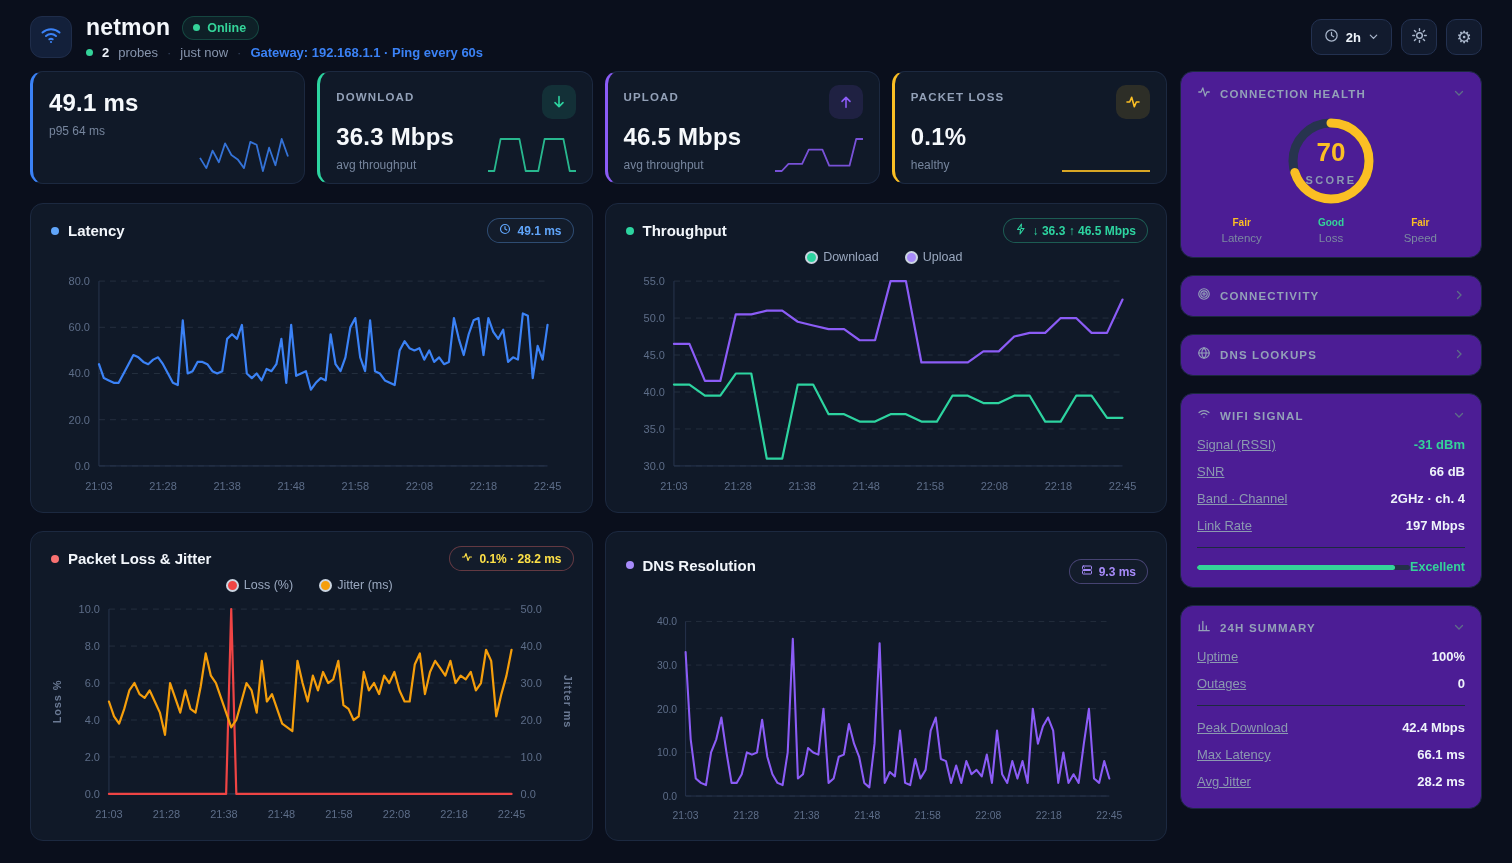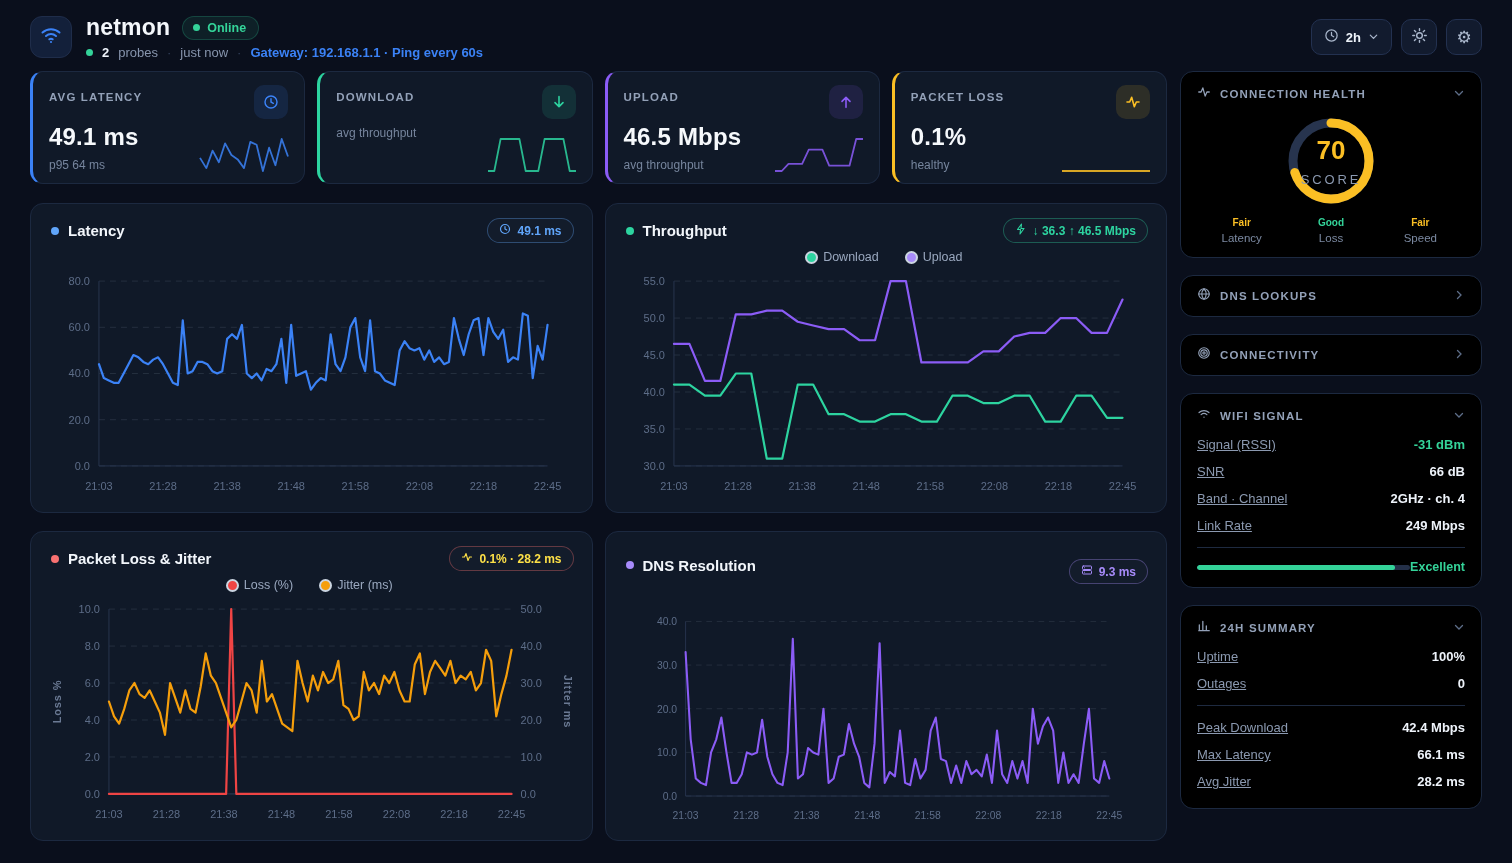--- a/index.html
+++ b/index.html
@@ -50,29 +50,29 @@
   .legend-dot { width:13px; height:13px; border-radius:50%; border:2px solid #cbd5e1; }
   .spacer-row { height:28px; }
   .chart-body { flex:1; position:relative; }
   .chart-body svg { position:absolute; inset:0; width:100%; height:100%; }
   .grid-line { stroke:rgba(148,163,184,0.16); stroke-dasharray:6 5; stroke-width:1; }
   .axis-line { stroke:#27344e; stroke-width:1; }
   .tick { fill:#5d6d88; font-size:11px; font-family:"Liberation Sans", sans-serif; }
   .axis-title { fill:#6b7a94; font-size:11px; font-weight:bold; letter-spacing:0.08em; }
 
   
-  .panel { background:#000000; border:1px solid #1c2940; border-radius:13px; padding:13px 16px; margin-bottom:17px; }
+  .panel { background:#4c1d95; border:1px solid #1c2940; border-radius:13px; padding:13px 16px; margin-bottom:17px; }
   .panel-head { display:flex; align-items:center; gap:9px; color:#93a1b8; cursor:pointer; }
   .panel-title { font-size:11.5px; font-weight:bold; letter-spacing:0.1em; color:#93a1b8; }
   .panel-head .chev { margin-left:auto; color:#5d6d88; }
   .donut-wrap { display:flex; justify-content:center; margin:10px 0 8px 0; }
   .donut-box { position:relative; width:96px; height:96px; }
   .donut-center { position:absolute; inset:0; display:flex; flex-direction:column; align-items:center; justify-content:center; gap:6px; }
   .score-num { font-size:26px; font-weight:bold; color:#fbbf24; }
-  .score-lab { font-size:13px; font-weight:normal; letter-spacing:0.22em; color:#8b99b0; }
+  .score-lab { font-size:11px; font-weight:bold; letter-spacing:0.22em; color:#8b99b0; }
   .health-metrics { display:grid; grid-template-columns:1fr 1fr 1fr; text-align:center; margin-top:6px; }
   .hm-val { font-size:10px; font-weight:bold; }
   .hm-lab { font-size:11.5px; color:#7b89a1; margin-top:4px; }
   .kv-row { display:flex; align-items:center; justify-content:space-between; padding:6px 0; }
   .kv-label { font-size:13px; color:#8b99b0;text-decoration:underline; }
   .kv-value { font-size:13px; font-weight:bold; color:#eef3fa; }
   .kv-value.green { color:#34d399; }
   .divider { height:1px; background:#1e2a40; margin:8px 0; }
   .bar-row { display:flex; align-items:center; padding-top:4px; }
   .bar-track { flex:1; height:5px; border-radius:999px; background:#243048; overflow:hidden; }
@@ -135,44 +135,36 @@
     </div>
   </div>
 </div>
 
 <div class="layout">
 
   <div class="main-col">
 
     <div class="stats-row">
       <div class="stat-card" style="border-left-color: rgb(59, 130, 246);">
-        <div class="stat-top">
-          <span class="stat-label">AVG LATENCY</span>
-          <span class="stat-chip" style="color: rgb(59, 130, 246); background-color: rgba(59, 130, 246, 0.13);">
-              <svg width="16" height="16" viewBox="0 0 24 24" fill="none" stroke="currentColor" stroke-width="2.2" stroke-linecap="round">
-                <circle cx="12" cy="12" r="9"></circle>
-                <path d="M12 7v5l3.5 2"></path>
-              </svg>
-            </span>
-        </div>
         <div class="stat-value">49.1 ms</div>
         <div class="stat-sub">p95 64 ms</div>
         <svg class="spark" viewBox="0 0 92 36">
             <polyline points="2.0,20.9 8.3,31.1 14.6,13.6 20.9,25.3 27.1,6.4 33.4,18.0 39.7,22.4 46.0,31.1 52.3,4.9 58.6,7.8 64.9,34.0 71.1,10.7 77.4,28.2 83.7,2.0 90.0,19.5" fill="none" stroke="#3b82f6" stroke-width="1.8" opacity="0.85" stroke-linejoin="round"></polyline>
           </svg>
       </div>
       <div class="stat-card" style="border-left-color: rgb(45, 212, 160);">
         <div class="stat-top">
           <span class="stat-label">DOWNLOAD</span>
           <span class="stat-chip" style="color: rgb(45, 212, 160); background-color: rgba(45, 212, 160, 0.13);">
               <svg width="16" height="16" viewBox="0 0 24 24" fill="none" stroke="currentColor" stroke-width="2.4" stroke-linecap="round" stroke-linejoin="round">
                 <path d="M12 4v14M6 13l6 6 6-6"></path>
               </svg>
             </span>
         </div>
+        <div class="stat-value">36.3 Mbps</div>
         <div class="stat-sub">avg throughput</div>
         <svg class="spark" viewBox="0 0 92 36">
             <polyline points="2.0,34.0 8.3,34.0 14.6,2.0 20.9,2.0 27.1,2.0 33.4,2.0 39.7,34.0 46.0,34.0 52.3,34.0 58.6,2.0 64.9,2.0 71.1,2.0 77.4,2.0 83.7,34.0 90.0,34.0" fill="none" stroke="#2dd4a0" stroke-width="1.8" opacity="0.85" stroke-linejoin="round"></polyline>
           </svg>
       </div>
       <div class="stat-card" style="border-left-color: rgb(139, 92, 246);">
         <div class="stat-top">
           <span class="stat-label">UPLOAD</span>
           <span class="stat-chip" style="color: rgb(139, 92, 246); background-color: rgba(139, 92, 246, 0.13);">
               <svg width="16" height="16" viewBox="0 0 24 24" fill="none" stroke="currentColor" stroke-width="2.4" stroke-linecap="round" stroke-linejoin="round">
@@ -433,37 +425,37 @@
           <div class="hm-val" style="color: rgb(251, 191, 36);">Fair</div>
           <div class="hm-lab">Speed</div>
         </div>
       </div>
     </div>
 
     <div class="panel" style="padding:11px 16px;">
       <div class="panel-head">
         <span><svg width="14" height="14" viewBox="0 0 24 24" fill="none" stroke="currentColor" stroke-width="2" stroke-linecap="round">
               <circle cx="12" cy="12" r="9"></circle>
-              <path d="M3 12h18M12 3c2.5 2.6 3.8 5.7 3.8 9S14.5 18.4 12 21M12 3c-2.5 2.6-3.8 5.7-3.8 9s1.3 6.4 3.8 9"></path>
-            </svg></span>
-        <span class="panel-title">DNS LOOKUPS</span>
+              <circle cx="12" cy="12" r="5.5"></circle>
+              <circle cx="12" cy="12" r="2"></circle>
+            </svg></span>
+        <span class="panel-title">CONNECTIVITY</span>
         <span class="chev"><svg width="12" height="12" viewBox="0 0 24 24" fill="none" stroke="currentColor" stroke-width="2.6" stroke-linecap="round">
               <path d="M9 5l7 7-7 7"></path>
             </svg></span>
       </div>
     </div>
 
     <div class="panel" style="padding:11px 16px;">
       <div class="panel-head">
         <span><svg width="14" height="14" viewBox="0 0 24 24" fill="none" stroke="currentColor" stroke-width="2" stroke-linecap="round">
               <circle cx="12" cy="12" r="9"></circle>
-              <circle cx="12" cy="12" r="5.5"></circle>
-              <circle cx="12" cy="12" r="2"></circle>
-            </svg></span>
-        <span class="panel-title">CONNECTIVITY</span>
+              <path d="M3 12h18M12 3c2.5 2.6 3.8 5.7 3.8 9S14.5 18.4 12 21M12 3c-2.5 2.6-3.8 5.7-3.8 9s1.3 6.4 3.8 9"></path>
+            </svg></span>
+        <span class="panel-title">DNS LOOKUPS</span>
         <span class="chev"><svg width="12" height="12" viewBox="0 0 24 24" fill="none" stroke="currentColor" stroke-width="2.6" stroke-linecap="round">
               <path d="M9 5l7 7-7 7"></path>
             </svg></span>
       </div>
     </div>
 
     <div class="panel">
       <div class="panel-head">
         <span><svg width="14" height="14" viewBox="0 0 24 24" fill="none" stroke="currentColor" stroke-width="2" stroke-linecap="round">
               <path d="M3.5 9.5a12.5 12.5 0 0 1 17 0"></path>
@@ -483,21 +475,21 @@
         <div class="kv-row">
             <span class="kv-label">SNR</span>
             <span class="kv-value">66 dB</span>
           </div>
         <div class="kv-row">
             <span class="kv-label">Band · Channel</span>
             <span class="kv-value">2GHz · ch. 4</span>
           </div>
         <div class="kv-row">
             <span class="kv-label">Link Rate</span>
-            <span class="kv-value">249 Mbps</span>
+            <span class="kv-value">197 Mbps</span>
           </div>
       </div>
       <div class="divider"></div>
       <div class="bar-row">
         <div class="bar-track">
             <div class="bar-fill" id="wifi-bar" style="width: 93%;"></div>
           </div>
         <span class="bar-label">Excellent</span>
       </div>
     </div>

